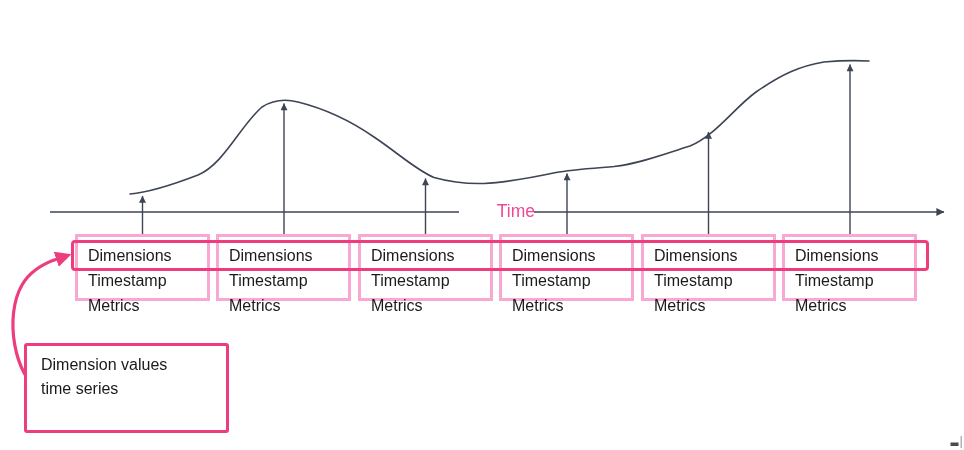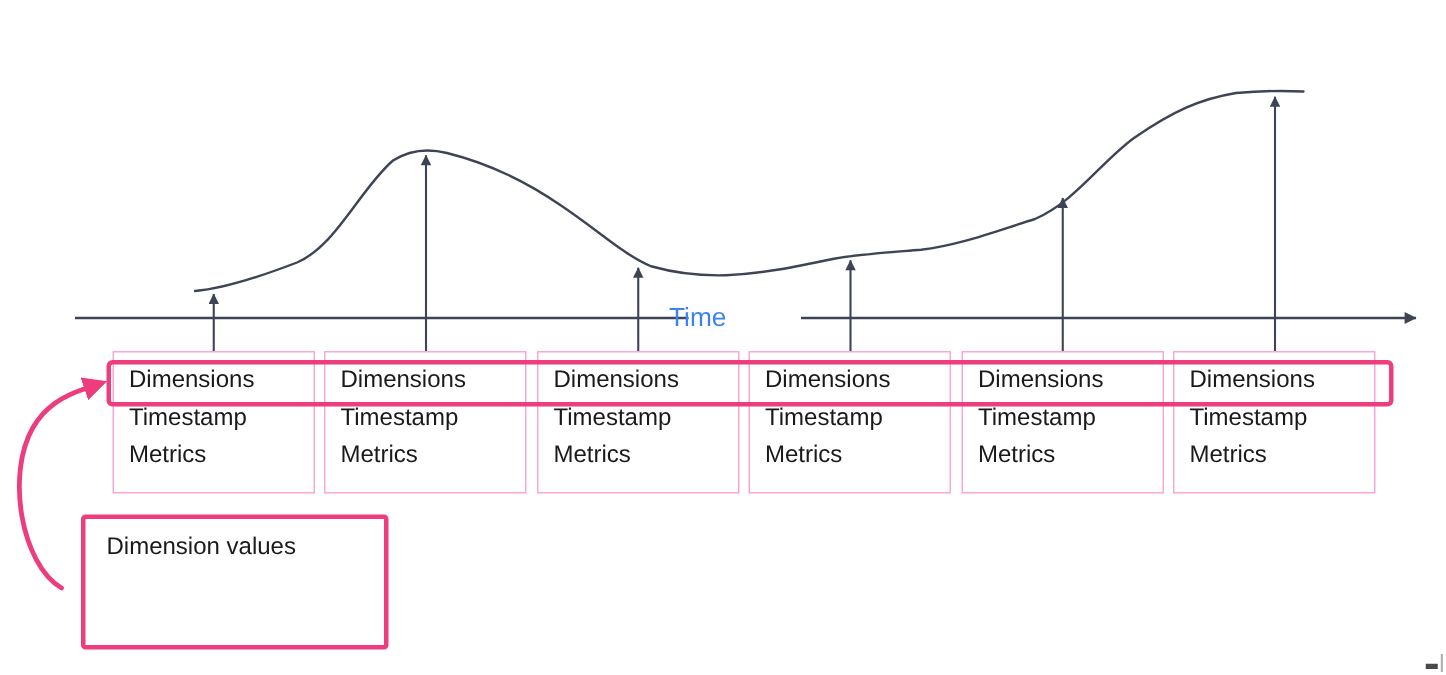--- a/index.html
+++ b/index.html
@@ -3,36 +3,36 @@
 <meta charset="utf-8">
 <style>
   html,body{margin:0;padding:0;background:#fff;}
   .stage{
     position:relative;width:964px;height:450px;background:#ffffff;
     font-family:"Liberation Sans",sans-serif;overflow:hidden;
   }
   svg.layer{position:absolute;left:0;top:0;z-index:1;}
   .boxes{position:absolute;left:0;top:0;width:964px;height:450px;z-index:2;}
   .record-box{
-    position:absolute;top:234px;width:135px;height:95px;
-    background:#ffffff;border:1px solid #f9a8d4;box-sizing:border-box;
+    position:absolute;top:234px;width:135px;height:67px;
+    background:#ffffff;border:3px solid #f9a8d4;box-sizing:border-box;
     padding:6px 0 0 10px;color:#1a1a1a;font-size:16px;line-height:25px;
   }
   .b1{left:75px}.b2{left:216px}.b3{left:358px}.b4{left:499px}.b5{left:641px}.b6{left:782px}
   .time-label{
-    position:absolute;left:446px;top:201px;width:74px;text-align:left;
-    font-size:17.5px;color:#3b82f6;z-index:2;
+    position:absolute;left:461px;top:201px;width:74px;text-align:right;
+    font-size:17.5px;color:#ec4899;z-index:2;
   }
   .highlight-band{
     position:absolute;left:71px;top:240px;width:858px;height:31px;
     border:3.2px solid #ed3d7f;border-radius:4px;box-sizing:border-box;
     background:transparent;z-index:3;pointer-events:none;
   }
   .callout{
-    position:absolute;left:54px;top:343px;width:205px;height:90px;
+    position:absolute;left:24px;top:343px;width:205px;height:90px;
     border:3.5px solid #ed3d7f;border-radius:3px;box-sizing:border-box;
     background:#ffffff;padding:7px 0 0 14px;
     font-size:16px;line-height:24px;color:#1a1a1a;z-index:2;
   }
   .callout span{display:block;}
 </style>
 </head>
 <body>
 
 <div class="stage">
@@ -111,15 +111,16 @@
       <div>Dimensions</div>
       <div>Timestamp</div>
       <div>Metrics</div>
     </div>
   </div>
 
   <div class="highlight-band"></div>
 
   <div class="callout">
     <span>Dimension values</span>
+    <span>time series</span>
   </div>
 
 </div>
 
 </body></html>

